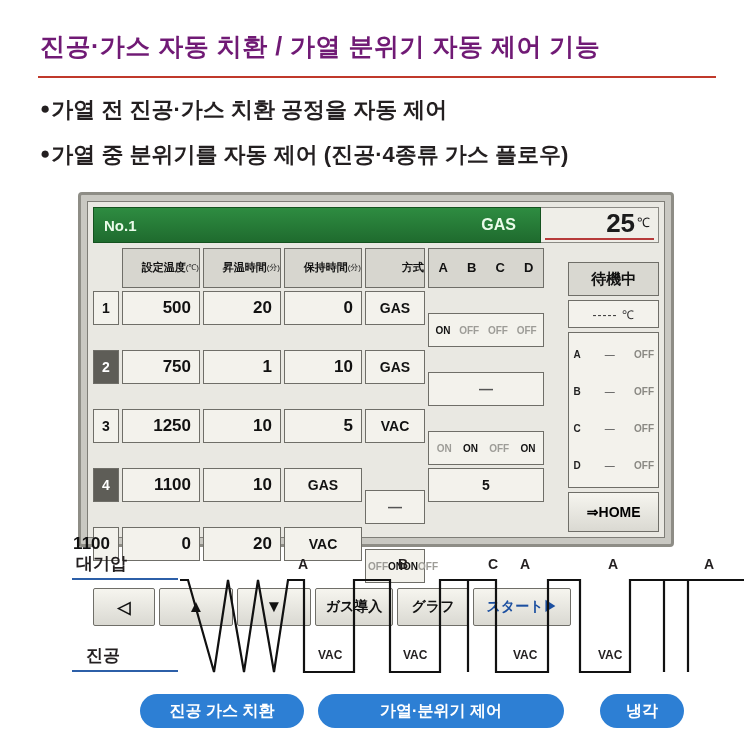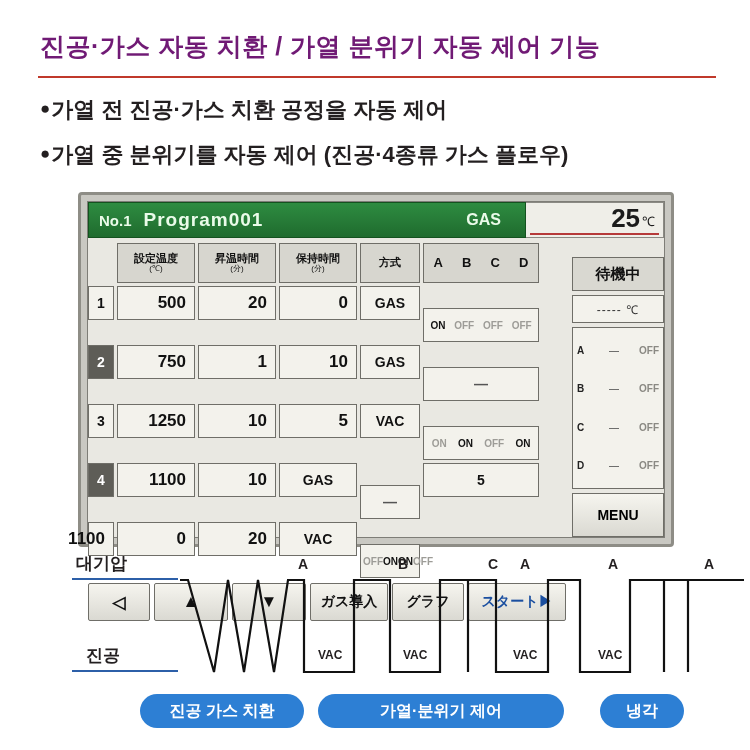--- a/index.html
+++ b/index.html
@@ -62,20 +62,21 @@
     border-radius: 4px;
     box-sizing: border-box;
     padding: 6px;
   }
   .device-inner {
     width: 100%;
     height: 100%;
     background: #e9e8e2;
     border: 1px solid #7e7d77;
     box-sizing: border-box;
+    padding: 5px;
     display: flex;
     flex-direction: column;
   }
 
   
   .topbar {
     height: 40px;
     display: flex;
     align-items: stretch;
     margin-bottom: 5px;
@@ -89,26 +90,26 @@
     color: #eafbe9;
     font-size: 19px;
     font-weight: bold;
     padding: 0 10px;
     box-sizing: border-box;
   }
   .topbar-green .no { font-size: 15px; margin-right: 12px; }
   .topbar-green .prog { font-size: 19px; letter-spacing: 1px; }
   .topbar-green .gas { margin-left: auto; margin-right: 14px; font-size: 16px; }
   .topbar-temp {
-    width: 138px;
+    width: 118px;
     background: #efeee8;
     border: 1px solid #8b8a84;
     border-left: none;
     display: flex;
-    align-items: flex-end;
+    align-items: center;
     justify-content: flex-end;
     padding: 0 8px 3px 0;
     box-sizing: border-box;
     position: relative;
   }
   .topbar-temp .val { font-size: 26px; font-weight: bold; color: #1b1b1b; }
   .topbar-temp .unit { font-size: 13px; color: #1b1b1b; margin-left: 2px; margin-bottom: 4px; }
   .topbar-temp .redline {
     position: absolute; left: 4px; right: 4px; bottom: 2px; height: 2px; background: #b63a3a;
   }
@@ -138,25 +139,26 @@
     height: 34px;
     display: flex;
     align-items: center;
     justify-content: center;
     font-size: 15px;
     color: #111;
   }
   .hdr {
     background: #d7d6cf;
     height: 40px;
-    flex-direction: column;
+    flex-direction: row;
     line-height: 1.05;
     font-size: 11px;
     font-weight: bold;
     color: #111;
+    justify-content: flex-end;
   }
   .hdr .sub { font-size: 8px; font-weight: normal; }
   .hdr-blank { background: #e9e8e2; border: none; }
   .hdr-abcd {
     display: flex;
     flex-direction: row;
     justify-content: space-around;
     align-items: center;
     font-size: 13px;
     font-weight: bold;
@@ -347,21 +349,20 @@
 <div class="bullet-line bullet-2">
   <span class="dot">●</span><span>가열 중 분위기를 자동 제어 (진공·4종류 가스 플로우)</span>
 </div>
 
 <div class="device">
   <div class="device-inner">
 
     <div class="topbar">
       <div class="topbar-green">
         <span class="no">No.1</span>
-        <span class="prog">Program001</span>
         <span class="gas">GAS</span>
       </div>
       <div class="topbar-temp">
         <span class="val">25</span>
         <span class="unit">℃</span>
         <span class="redline"></span>
       </div>
     </div>
 
     <div class="body-area">
@@ -470,21 +471,21 @@
             <span class="lab">C</span>
             <span class="dash">—</span>
             <span class="st">OFF</span>
           </div>
           <div class="abcd-row">
             <span class="lab">D</span>
             <span class="dash">—</span>
             <span class="st">OFF</span>
           </div>
         </div>
-        <div class="menu-btn">MENU</div>
+        <div class="home-btn">⇒HOME</div>
       </div>
     </div>
   </div>
 </div>
 
 <div class="diagram">
   <div class="axis-label lbl-atm">대기압</div>
   <div class="axis-label lbl-vac">진공</div>
   <div class="hline hline-atm"></div>
   <div class="hline hline-vac"></div>

